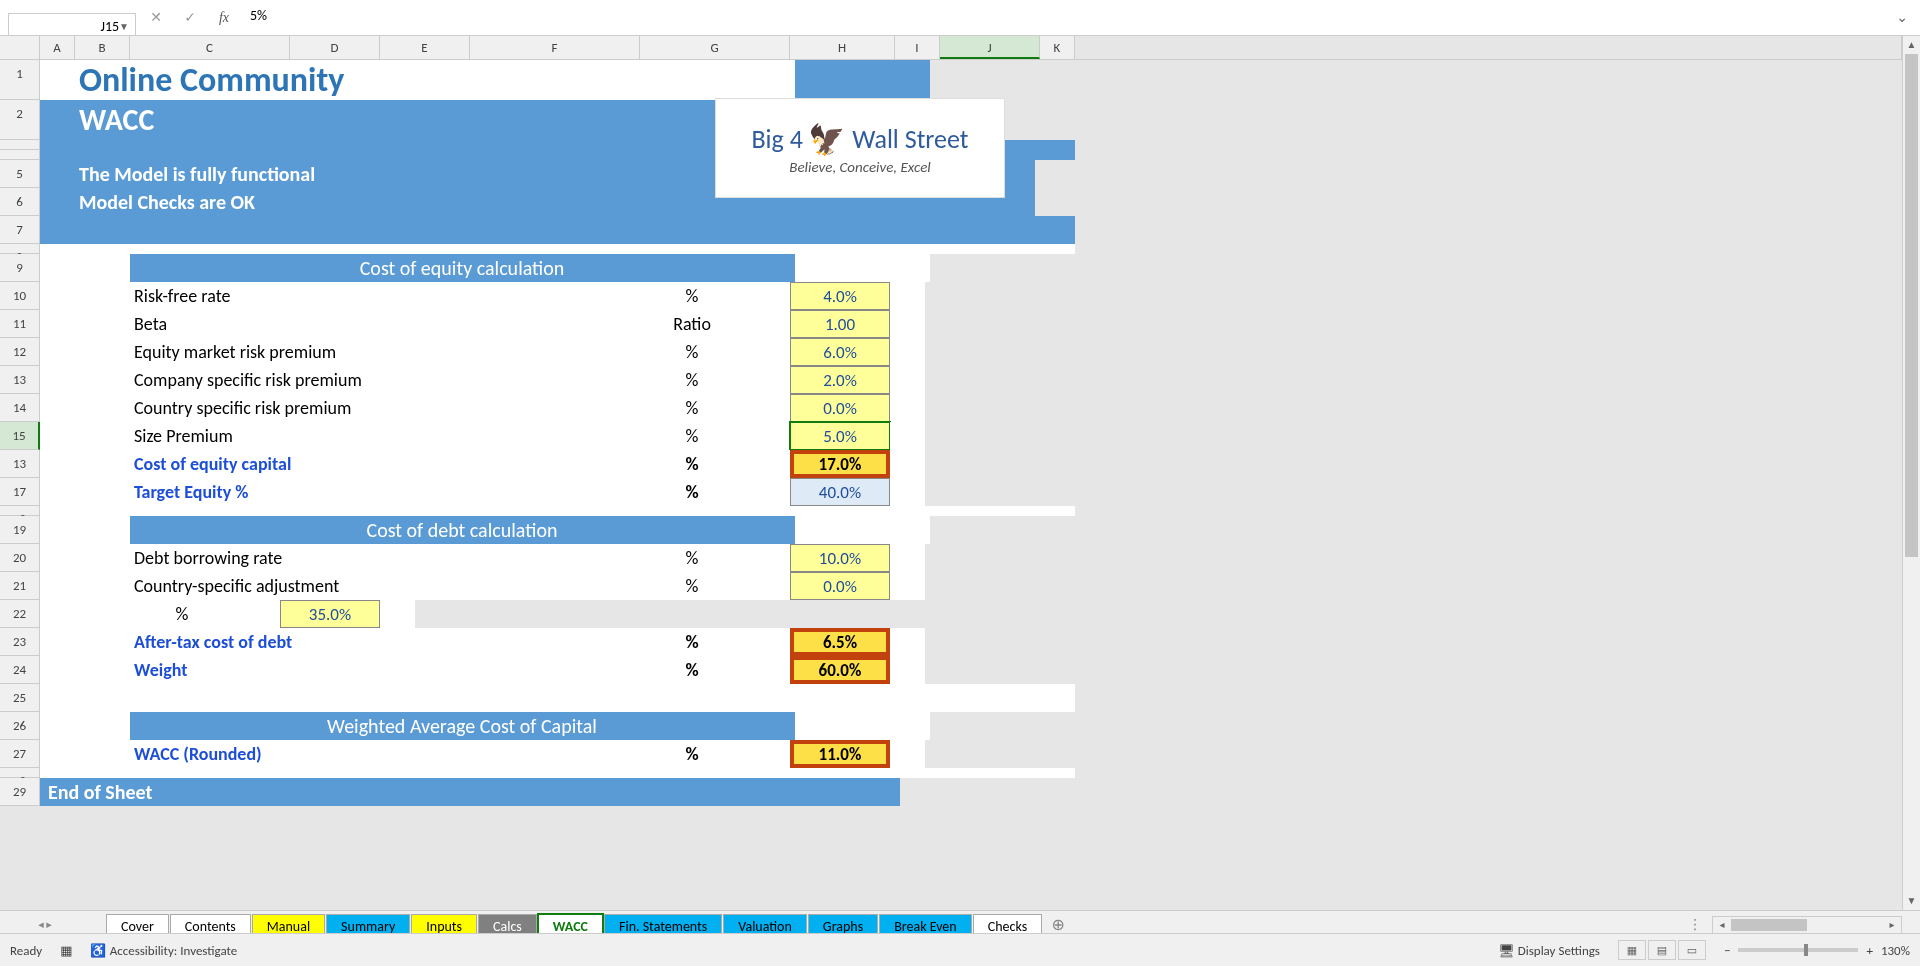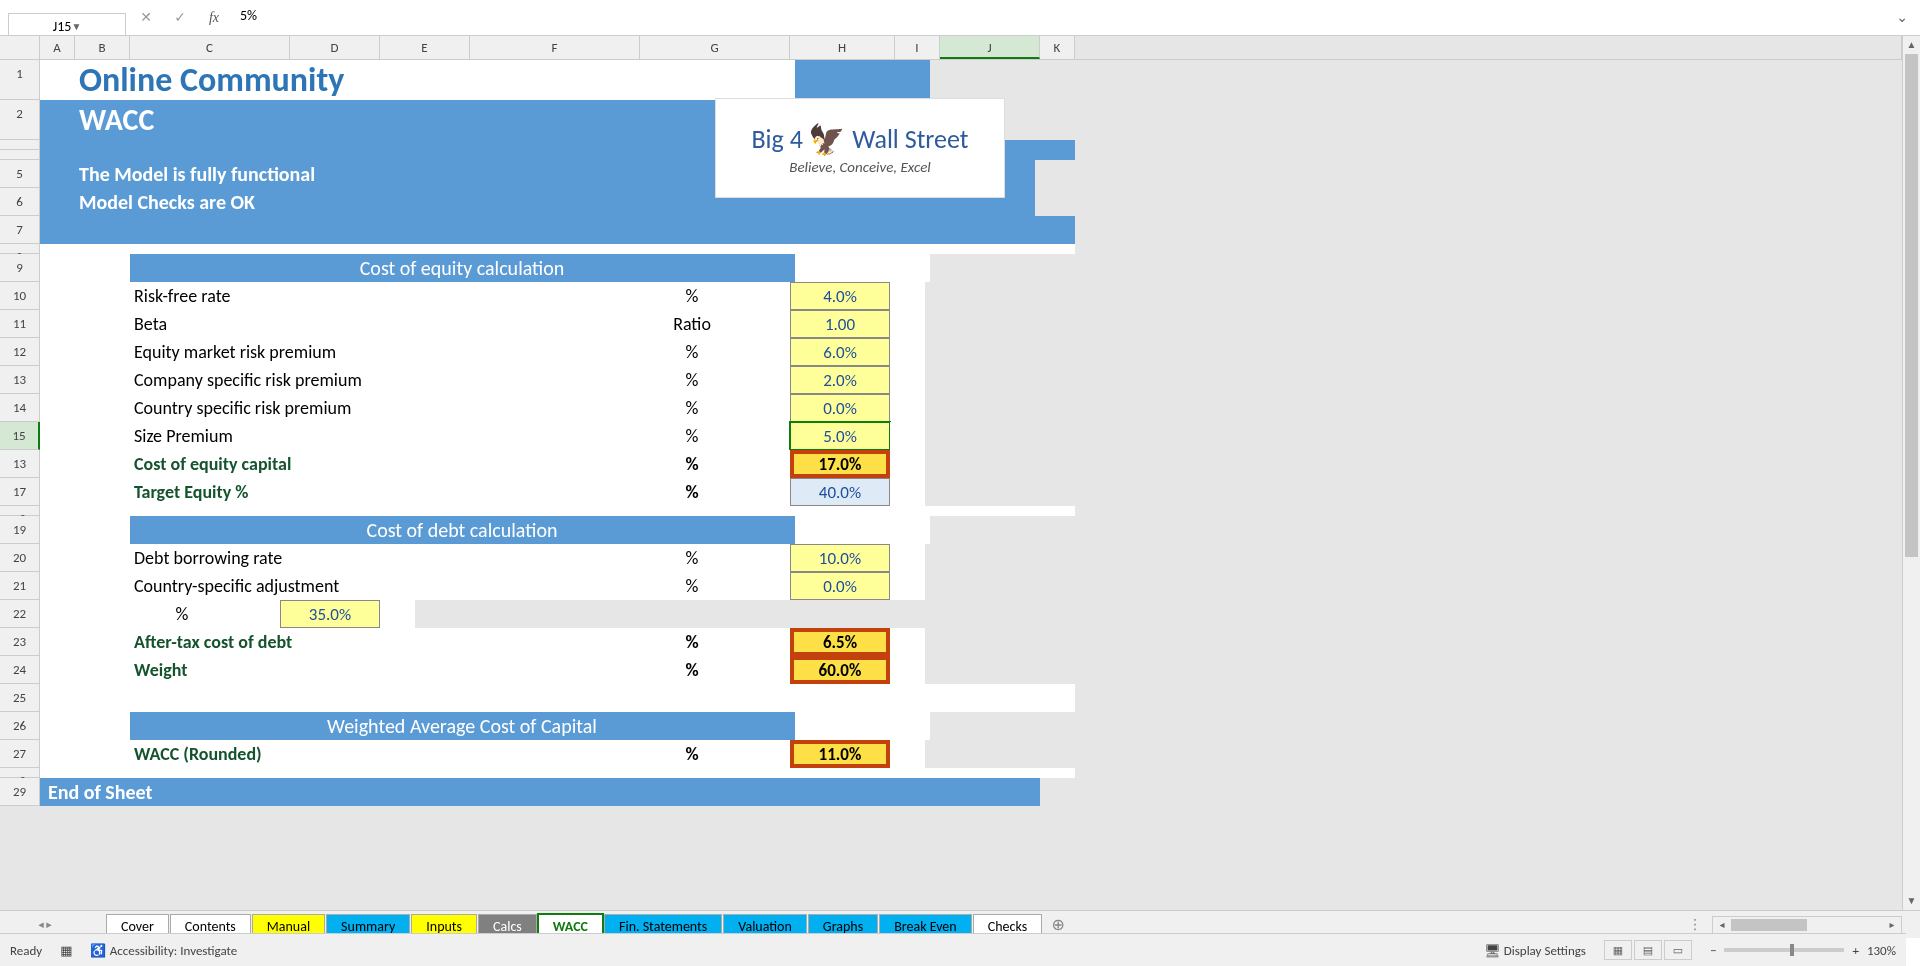--- a/index.html
+++ b/index.html
@@ -1,20 +1,20 @@
 <!DOCTYPE html>
 <html><head>
 <meta charset="utf-8">
 <style>
 * { box-sizing: border-box; margin: 0; padding: 0; }
 body { font-family: Calibri, Arial, sans-serif; font-size: 14px; background: #fff; overflow: hidden; width: 1920px; height: 966px; position: relative; }
 
 
 .formula-bar { height: 36px; border-bottom: 1px solid #ccc; display: flex; align-items: center; background: #fff; padding: 0 8px; gap: 6px; }
-.name-box { width: 118px; height: 26px; border: 1px solid #ccc; padding: 2px 6px; display: flex; align-items: center; justify-content: center; font-size: 14px; margin-top: 17px; }
+.name-box { width: 128px; height: 26px; border: 1px solid #ccc; padding: 2px 6px; display: flex; align-items: center; justify-content: flex-end; font-size: 14px; margin-top: 17px; }
 .name-box .dd { color: #666; font-size: 10px; }
 .fb-btn { width: 28px; height: 26px; display: flex; align-items: center; justify-content: center; color: #999; cursor: default; }
 .fb-btn.fx { font-style: italic; font-family: 'Times New Roman', serif; color: #555; }
 .fb-input { flex: 1; height: 26px; padding: 2px 6px; font-size: 14px; border: none; }
 .fb-expand { width: 20px; color: #666; text-align: center; }
 
 
 .grid-wrap { position: absolute; top: 36px; left: 0; right: 0; bottom: 56px; display: flex; }
 .grid-main { flex: 1; position: relative; overflow: hidden; background: #e6e6e6; }
 
@@ -39,21 +39,21 @@
 .cRest { flex: 1; background: #e6e6e6; }
 
 
 .whitebg { background: #fff; }
 .bluebg { background: #5b9bd5; }
 .title1 { font-size: 34px; font-weight: bold; color: #2e75b6; }
 .title2 { font-size: 30px; font-weight: bold; color: #fff; }
 .subt { font-size: 20px; font-weight: bold; color: #fff; }
 .sechdr { background: #5b9bd5; color: #fff; font-weight: normal; font-size: 20px; justify-content: center; }
 .lbl { font-size: 18px; color: #000; }
-.lblb { font-size: 18px; font-weight: bold; color: #14532d; }
+.lblb { font-size: 18px; font-weight: bold; color: #1d4ed8; }
 .unit { font-size: 18px; color: #000; justify-content: center; }
 .unitb { font-size: 18px; font-weight: bold; justify-content: center; }
 .valY { background: #ffff99; color: #1f4e9c; font-size: 17px; justify-content: center; border: 1px solid #888; }
 .valW { background: #fde047; font-size: 17px; font-weight: bold; justify-content: center; border: 4px solid #c2410c; }
 .valB { background: #deebf7; color: #1f4e9c; font-size: 17px; justify-content: center; border: 1px solid #888; }
 .active { outline: 2px solid #107c10; outline-offset: -1px; }
 
 .row.h40 { height: 40px; }
 .row.h10 { height: 10px; }
 .row.h28 { height: 28px; }
@@ -81,21 +81,21 @@
 .tab.active { background: #fff; font-weight: bold; border-bottom: 2px solid #fff; color: #107c10; }
 .tab-add { width: 30px; text-align: center; color: #888; cursor: pointer; font-size: 16px; }
 .tab-spacer { flex: 1; }
 .tab-dots { color: #888; padding: 0 10px; }
 .hscroll { width: 190px; height: 18px; display: flex; align-items: center; background: #f0f0f0; border: 1px solid #ccc; margin-right: 18px; }
 .hscroll .harr { width: 18px; text-align: center; font-size: 10px; color: #666; }
 .hscroll .htrack { flex: 1; position: relative; height: 100%; }
 .hscroll .hthumb { position: absolute; left: 0; width: 50%; top: 2px; bottom: 2px; background: #c4c4c4; }
 
 
-.status-bar { position: absolute; bottom: 0; left: 0; right: 14px; height: 28px; background: #f0f0f0; border-top: 1px solid #ccc; display: flex; align-items: center; padding: 16px 10px; font-size: 13px; color: #444; gap: 18px; }
+.status-bar { position: absolute; bottom: 0; left: 0; right: 0; height: 28px; background: #f0f0f0; border-top: 1px solid #ccc; display: flex; align-items: center; padding: 16px 10px; font-size: 13px; color: #444; gap: 18px; }
 .status-bar .spacer { flex: 1; }
 .view-btns { display: flex; gap: 2px; }
 .view-btn { width: 28px; height: 20px; border: 1px solid #ccc; display: flex; align-items: center; justify-content: center; font-size: 11px; color: #666; }
 .zoom { display: flex; align-items: center; gap: 8px; }
 .zoom-slider { width: 120px; height: 4px; background: #ccc; position: relative; }
 .zoom-slider .zt { position: absolute; left: 55%; top: -4px; width: 4px; height: 12px; background: #888; }
 </style>
 </head>
 <body>
 
@@ -495,21 +495,21 @@
             <div class="cell cH whitebg"></div>
             <div class="cell cI whitebg"></div>
             <div class="cell cJ whitebg"></div>
             <div class="cell cK whitebg"></div>
             <div class="cell cRest"></div>
           </div>
         </div>
         <div class="row h28">
           <div class="rh ">29</div>
           <div class="cells">
-            <div class="cell bluebg subt" style="width:1000px;padding-left:8px">End of Sheet</div>
+            <div class="cell bluebg subt" style="width:860px;padding-left:8px">End of Sheet</div>
             <div class="cell cRest"></div>
           </div>
         </div>
       </div>
 
     <div class="logo">
       <div class="logo-top">
         <span>Big 4</span>
         <span class="logo-eagle">🦅</span>
         <span>Wall Street</span>

